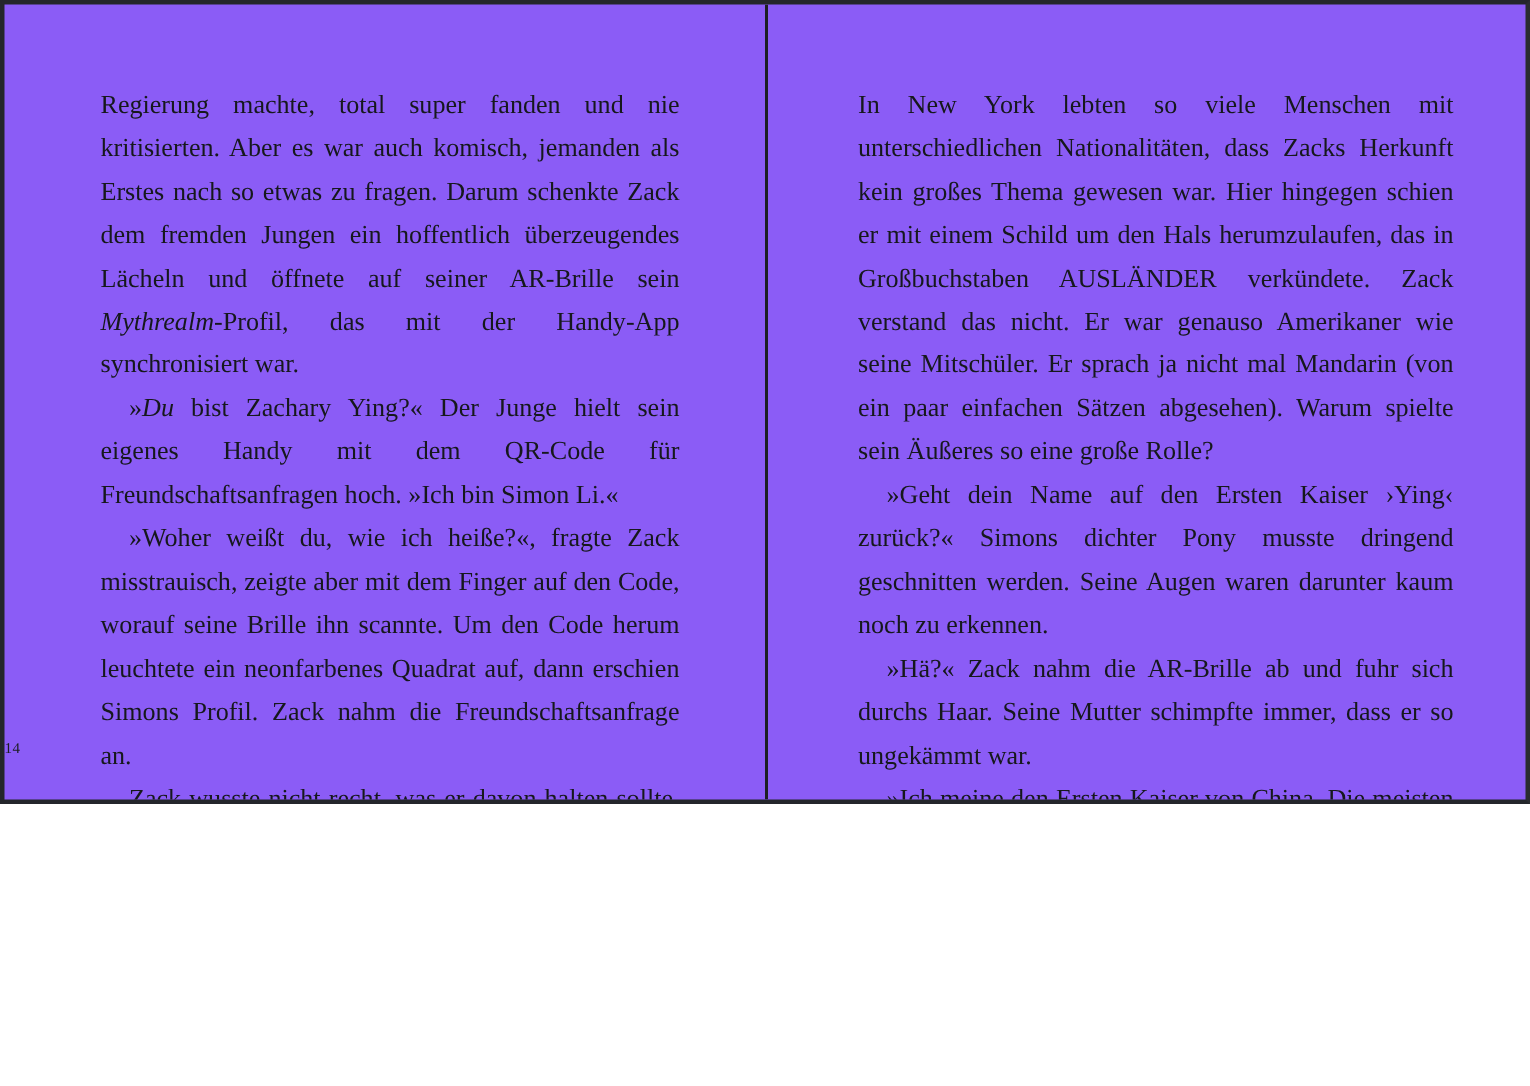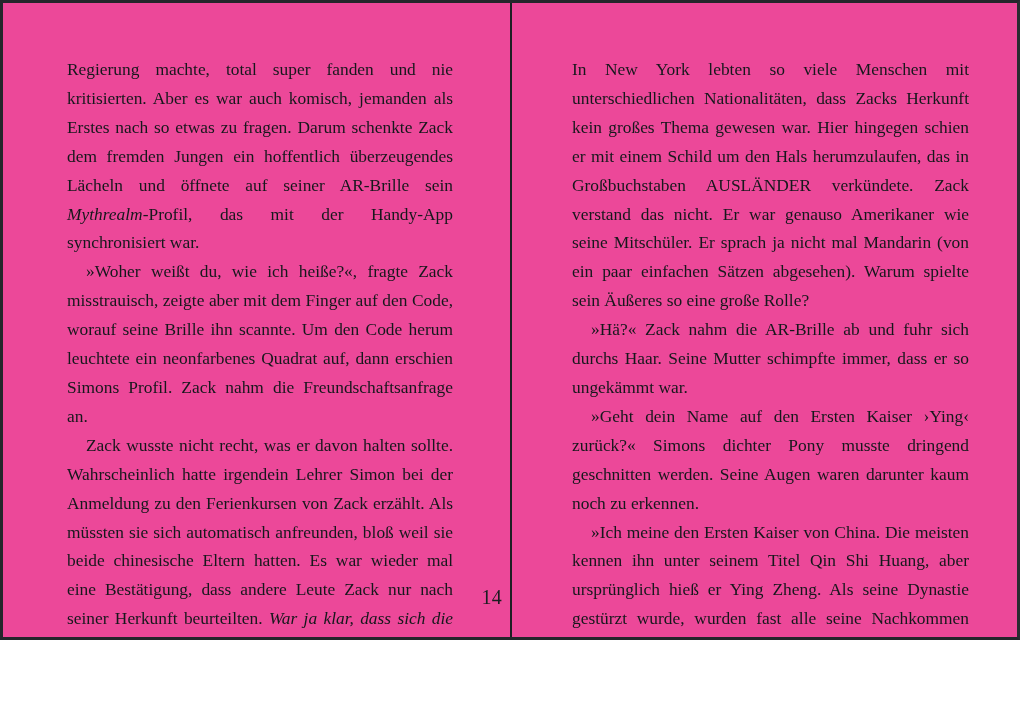--- a/index.html
+++ b/index.html
@@ -5,22 +5,22 @@
 <style>
   html, body {
     margin: 0;
     padding: 0;
     background: #ffffff;
   }
 
   #book-spread {
     position: relative;
     width: 1020px;
-    height: 640px;
-    background: #ec4899;
+    height: 536px;
+    background: #8b5cf6;
     box-sizing: border-box;
     border-top: 3px solid #24262b;
     border-left: 3px solid #24262b;
     border-right: 3px solid #2a2c31;
     border-bottom: 3px solid #24262b;
     overflow: hidden;
     font-family: "Liberation Serif", "DejaVu Serif", serif;
   }
 
   
@@ -75,50 +75,51 @@
   
   .text-block p:last-child {
     margin-bottom: 0;
   }
 
   .folio {
     position: absolute;
     bottom: 28px;
     left: 0;
     right: 0;
-    text-align: right;
-    font-size: 20px;
+    text-align: left;
+    font-size: 10px;
     color: #1b1d21;
     letter-spacing: 0.3px;
   }
 
   .page-verso .folio { padding-right: 8px; }
   .page-recto .folio { padding-left: 4px; }
 </style>
 </head>
 <body>
 
 <div id="book-spread">
 
   <div class="pages">
 
     <div class="page page-verso">
       <div class="text-block">
           <p>Regierung machte, total super fanden und nie kritisierten. Aber es war auch komisch, jemanden als Erstes nach so etwas zu fragen. Darum schenkte Zack dem fremden Jungen ein hoffentlich überzeugendes Lächeln und öffnete auf seiner AR-Brille sein <em>Mythrealm</em>-Profil, das mit der Handy-App synchronisiert war.</p>
+          <p class="indent">»<em>Du</em> bist Zachary Ying?« Der Junge hielt sein eigenes Handy mit dem QR-Code für Freundschaftsanfragen hoch. »Ich bin Simon Li.«</p>
           <p class="indent">»Woher weißt du, wie ich heiße?«, fragte Zack misstrauisch, zeigte aber mit dem Finger auf den Code, worauf seine Brille ihn scannte. Um den Code herum leuchtete ein neonfarbenes Quadrat auf, dann erschien Simons Profil. Zack nahm die Freundschaftsanfrage an.</p>
           <p class="indent">Zack wusste nicht recht, was er davon halten sollte. Wahrscheinlich hatte irgendein Lehrer Simon bei der Anmeldung zu den Ferienkursen von Zack erzählt. Als müssten sie sich automatisch anfreunden, bloß weil sie beide chinesische Eltern hatten. Es war wieder mal eine Bestätigung, dass andere Leute Zack nur nach seiner Herkunft beurteilten. <em>War ja klar, dass sich die beiden Asiaten zusammentun, haha!</em>, hörte er in Gedanken seine Mitschüler schon spotten.</p>
         </div>
       <div class="folio">14</div>
     </div>
 
     <div class="page page-recto">
       <div class="text-block">
           <p>In New York lebten so viele Menschen mit unterschiedlichen Nationalitäten, dass Zacks Herkunft kein großes Thema gewesen war. Hier hingegen schien er mit einem Schild um den Hals herumzulaufen, das in Großbuchstaben AUSLÄNDER verkündete. Zack verstand das nicht. Er war genauso Amerikaner wie seine Mitschüler. Er sprach ja nicht mal Mandarin (von ein paar einfachen Sätzen abgesehen). Warum spielte sein Äußeres so eine große Rolle?</p>
+          <p class="indent">»Geht dein Name auf den Ersten Kaiser ›Ying‹ zurück?« Simons dichter Pony musste dringend geschnitten werden. Seine Augen waren darunter kaum noch zu erkennen.</p>
           <p class="indent">»Hä?« Zack nahm die AR-Brille ab und fuhr sich durchs Haar. Seine Mutter schimpfte immer, dass er so ungekämmt war.</p>
-          <p class="indent">»Geht dein Name auf den Ersten Kaiser ›Ying‹ zurück?« Simons dichter Pony musste dringend geschnitten werden. Seine Augen waren darunter kaum noch zu erkennen.</p>
           <p class="indent">»Ich meine den Ersten Kaiser von China. Die meisten kennen ihn unter seinem Titel Qin Shi Huang, aber ursprünglich hieß er Ying Zheng. Als seine Dynastie gestürzt wurde, wurden fast alle seine Nachkommen umgebracht. Wenn dein Name aber auf ihn zurückgeht, stammst du wahrscheinlich von jemandem ab, der damals überlebt hat.«</p>
           <p class="indent">»Hä?« Zack hatte noch nie über seinen Nachnamen nachgedacht. War »Ying« denn ein chinesisches Wort? Und was bedeutete es? Außerdem konnte er seinen Nachnamen sowieso nicht leiden, weil er immer damit aufgezogen</p>
         </div>
     </div>
 
   </div>
 
   <div class="spine"></div>
 
 </div>

